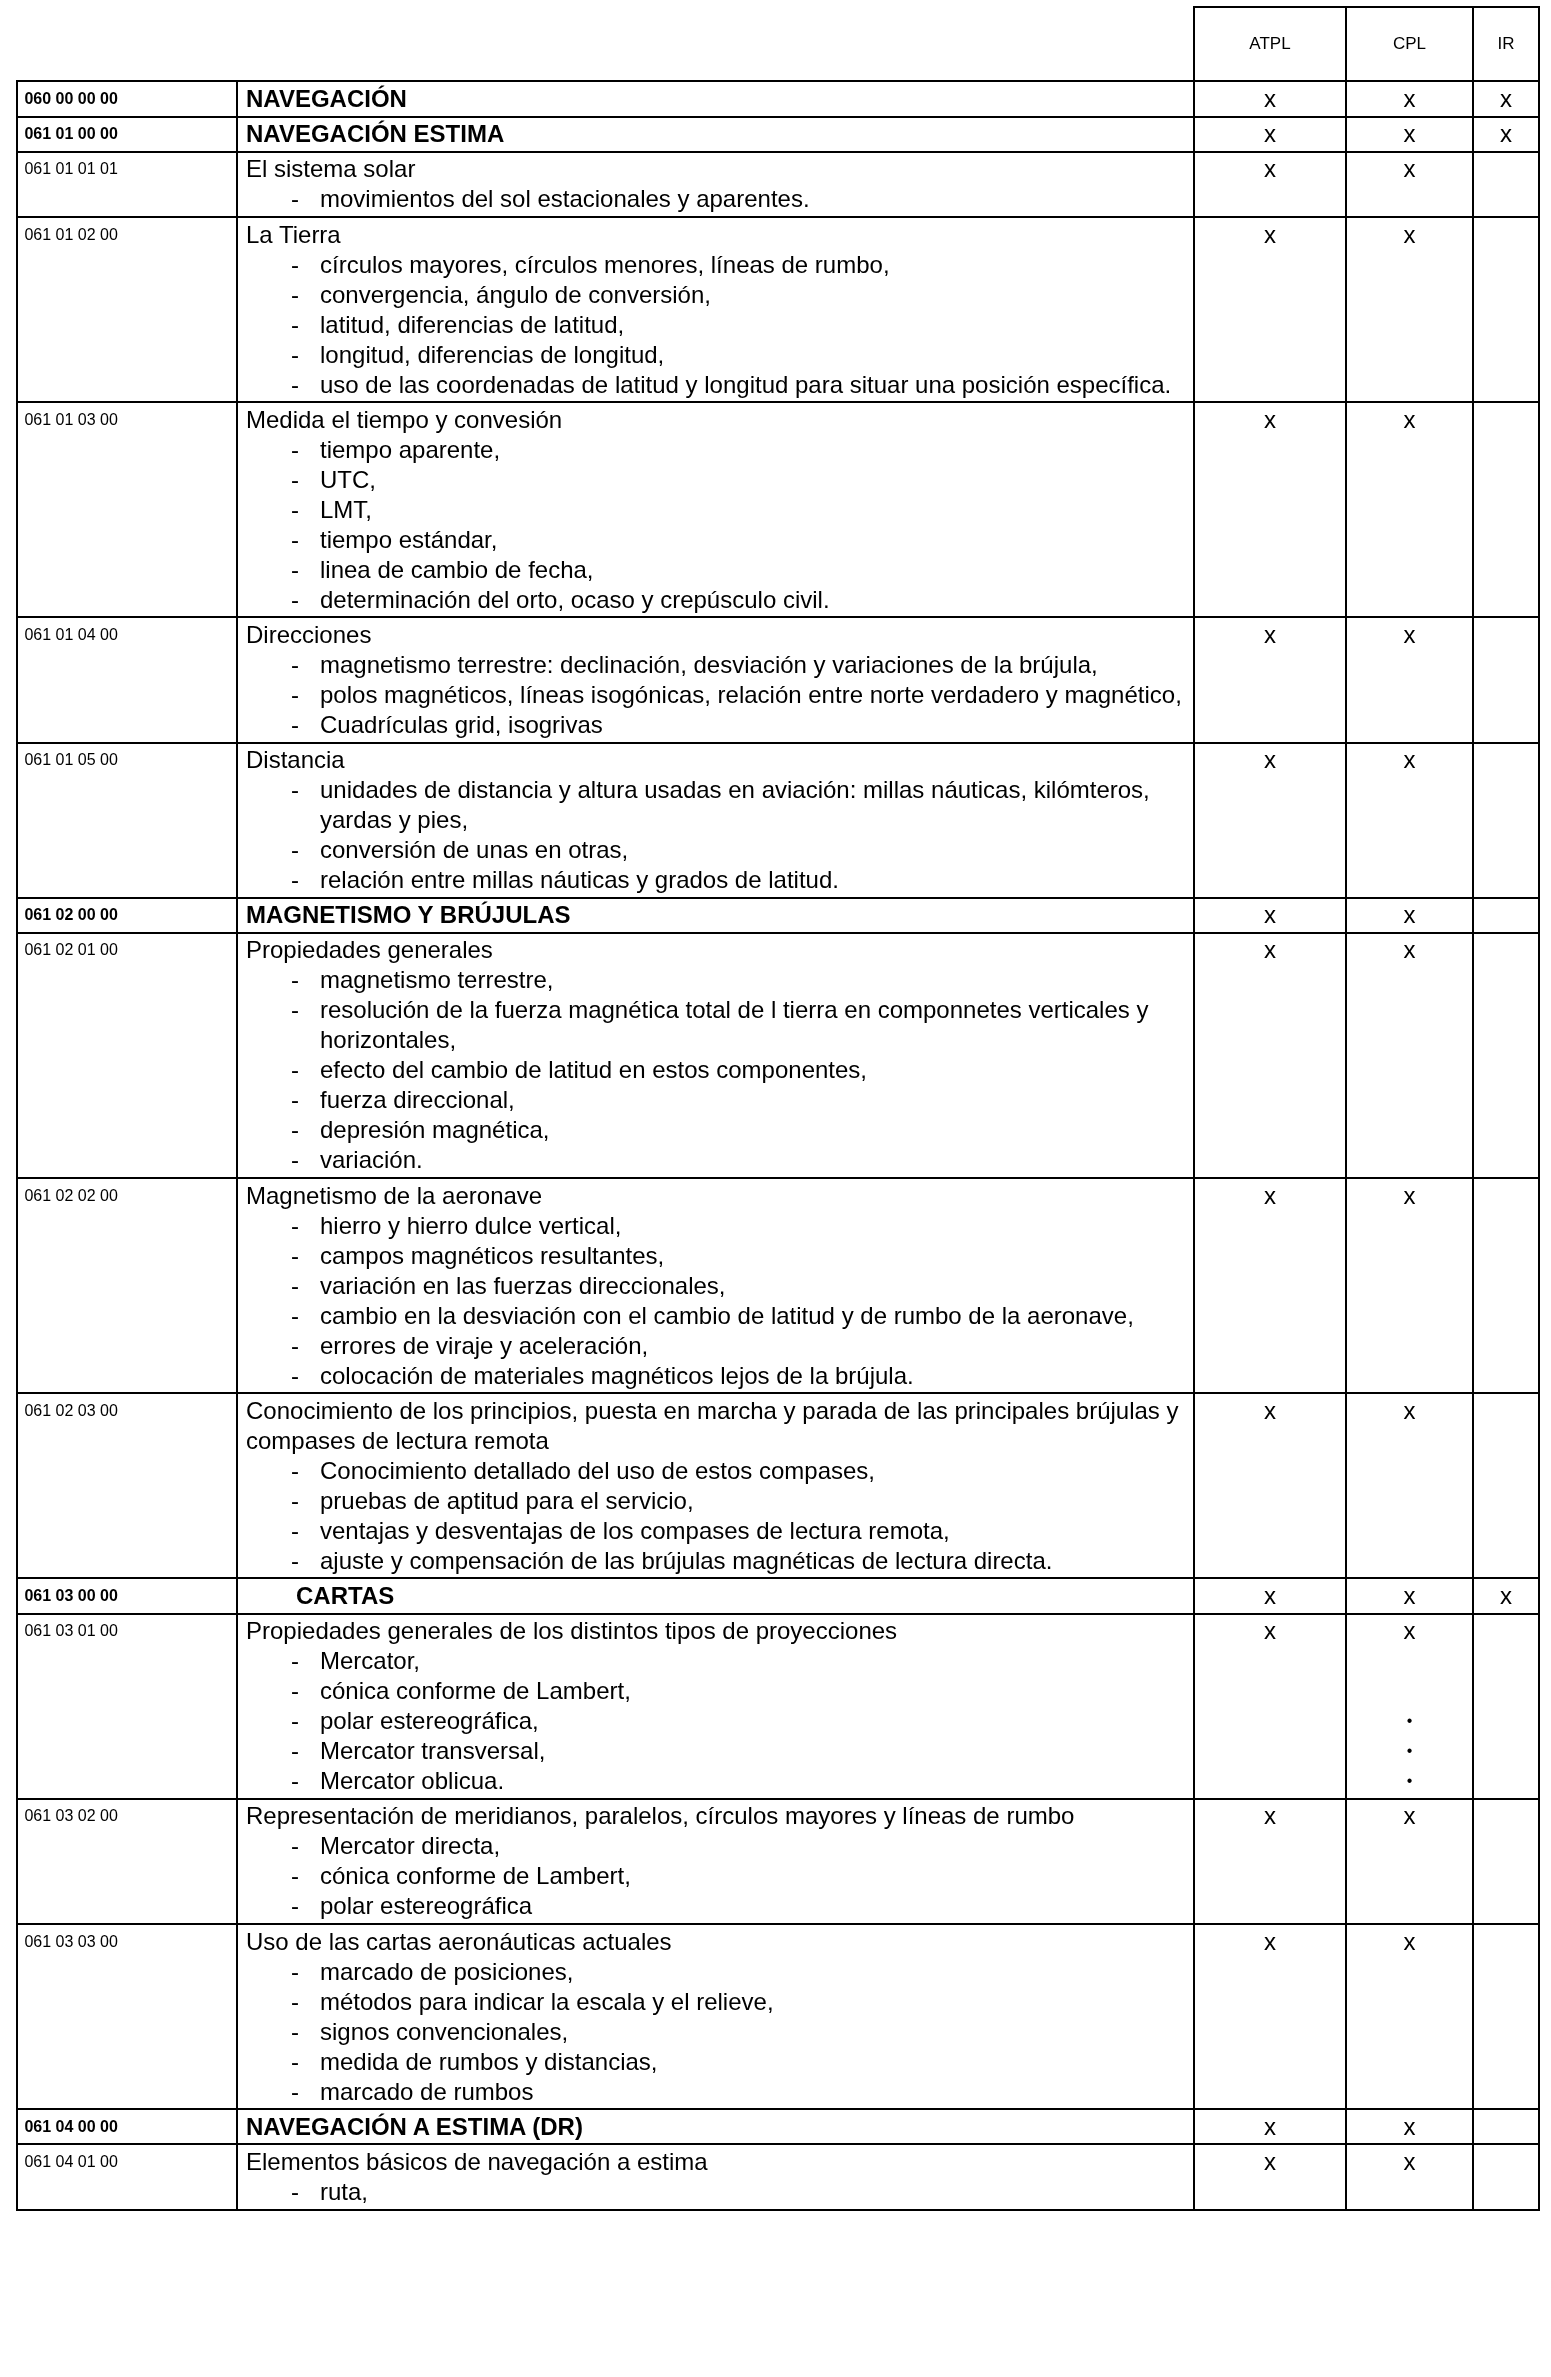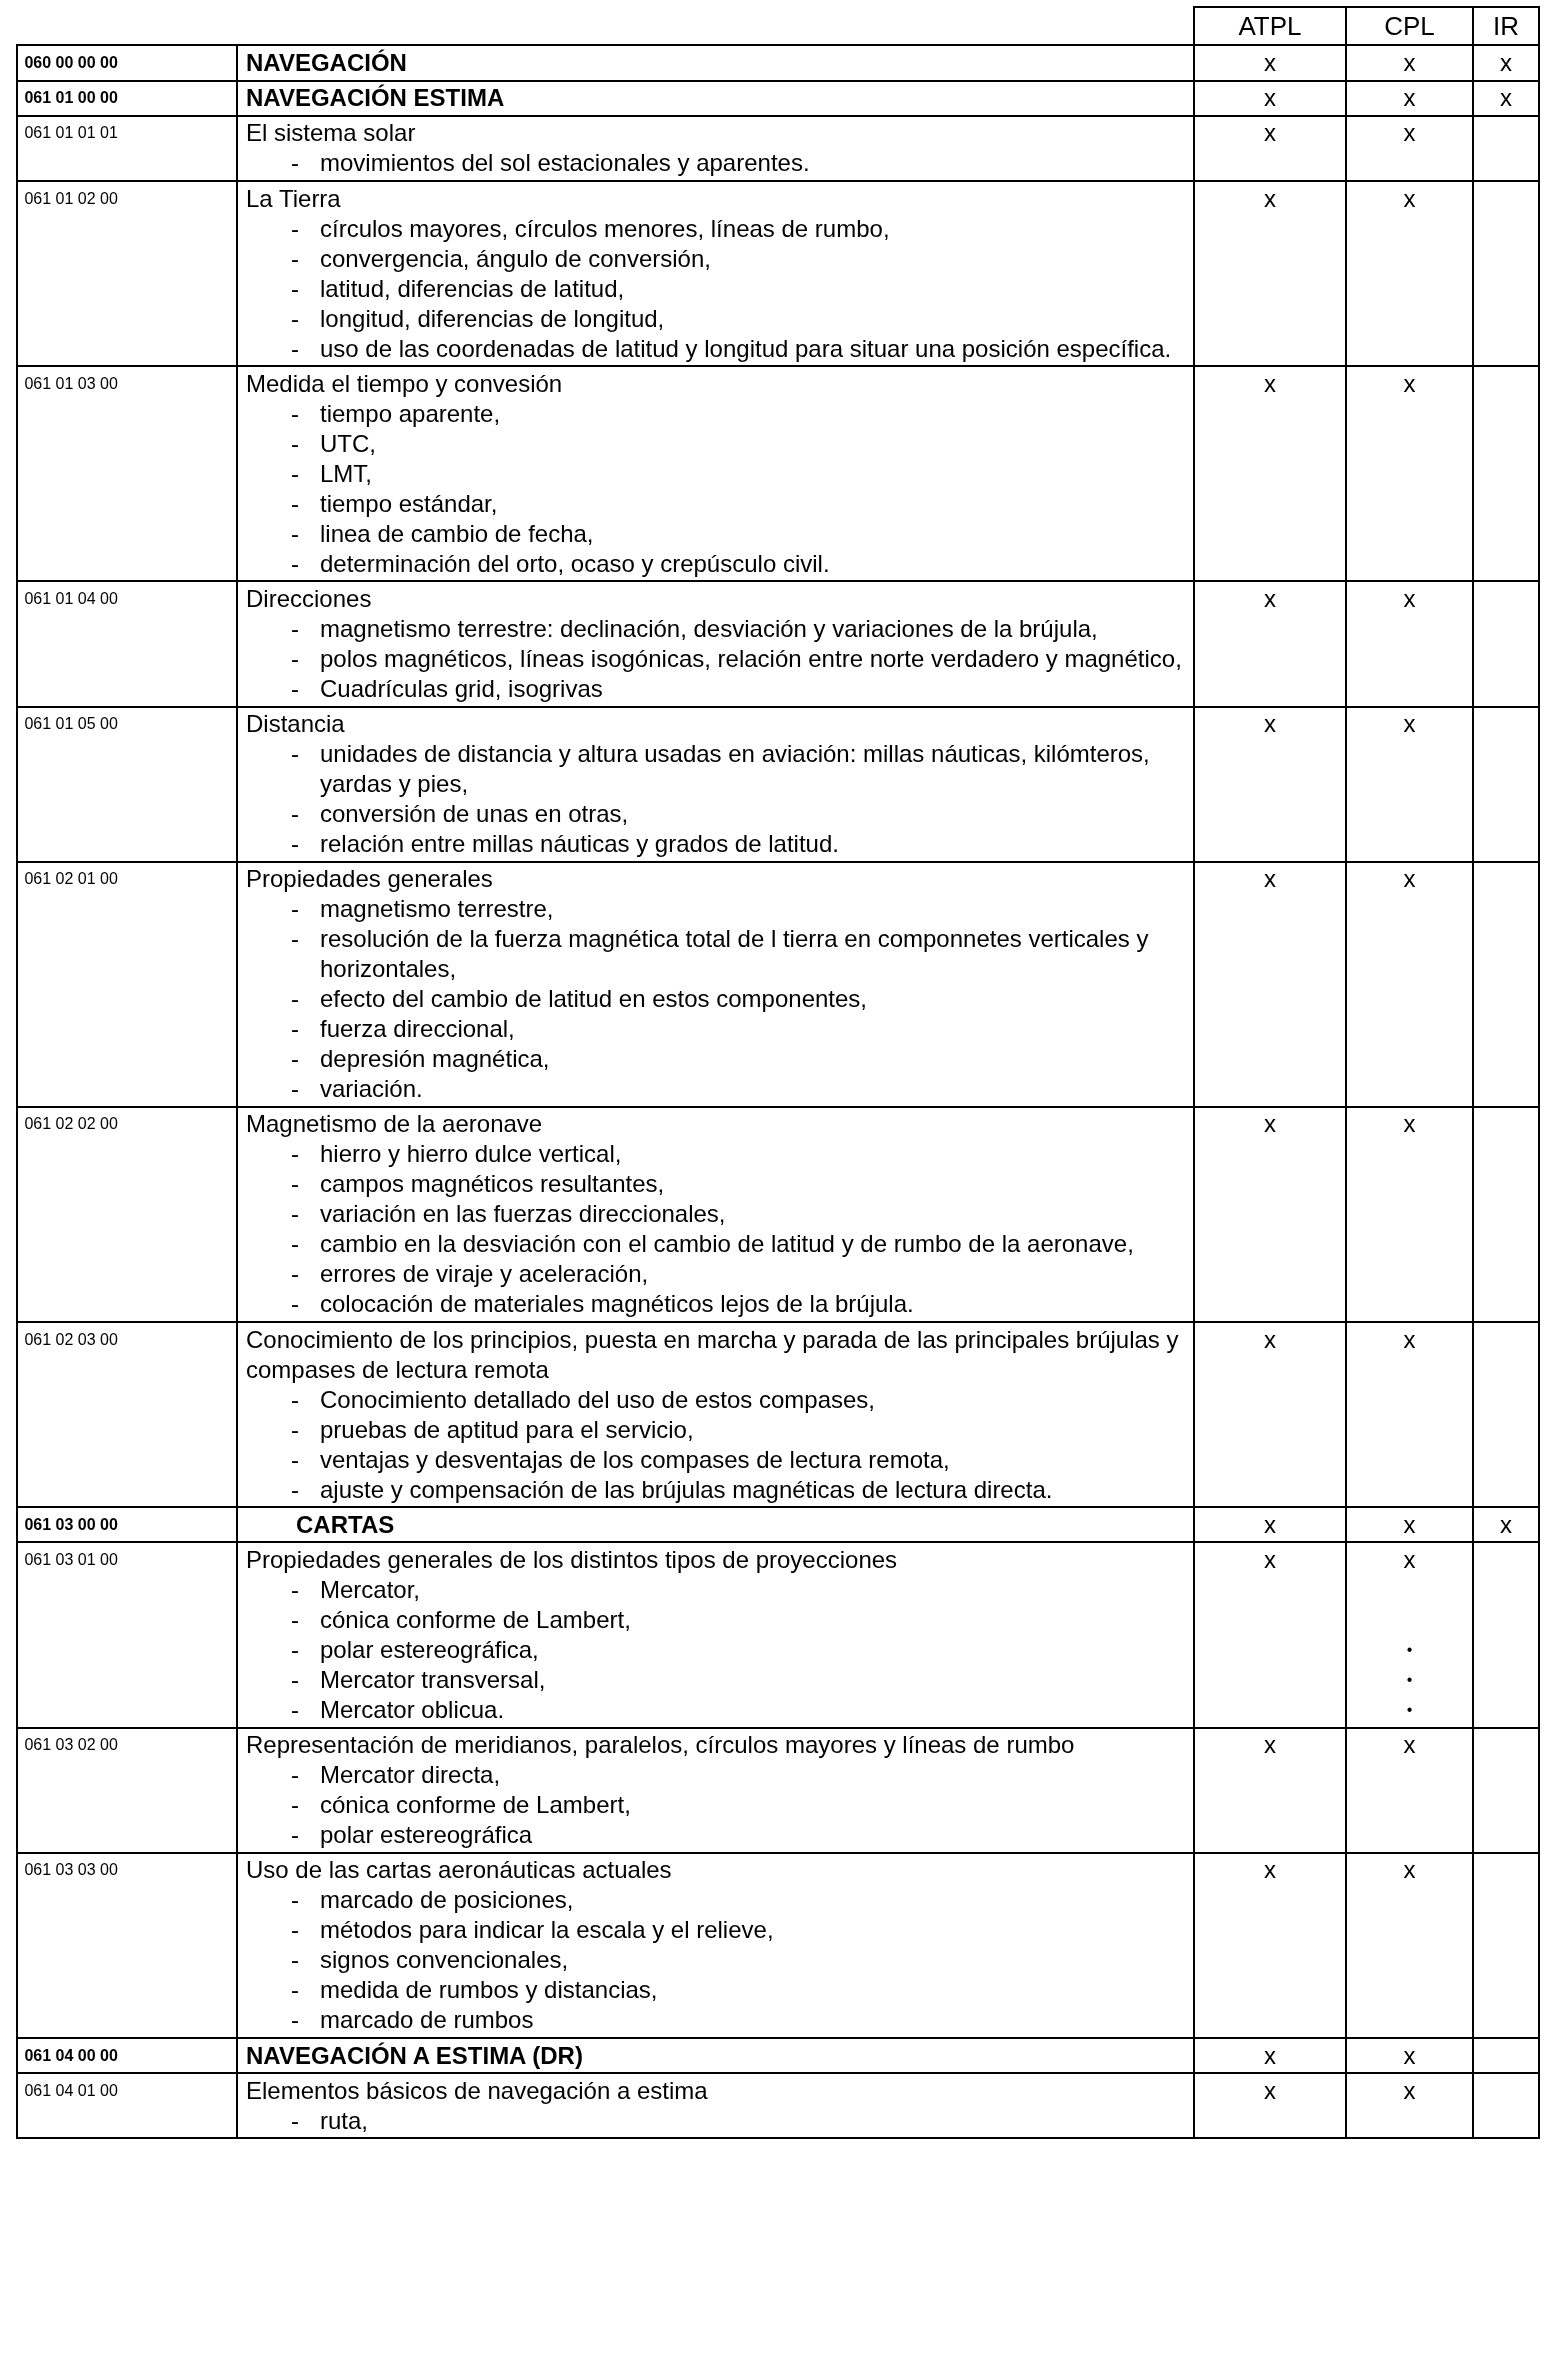--- a/index.html
+++ b/index.html
@@ -27,23 +27,23 @@
     vertical-align: top;
     padding: 0;
   }
   
   td.blank {
     border: none;
   }
   td.head-cell {
     border: 2.4px solid #000;
     text-align: center;
-    font-size: 26px;
+    font-size: 17px;
     line-height: 30px;
-    padding: 3px 0;
+    padding: 21px 0;
   }
   
   tbody td {
     border: 2.4px solid #000;
   }
   .code-cell {
     font-size: 16px;
     line-height: 30px;
     padding: 1.6px 3.2px 1.6px 6.4px;
     white-space: nowrap;
@@ -210,20 +210,33 @@
             <div class="item"><span class="dash">-</span>relación entre millas náuticas y grados de latitud.</div>
           </td>
           <td class="mark-cell">
             <div class="mark-line">x</div>
           </td>
           <td class="mark-cell">
             <div class="mark-line">x</div>
           </td>
           <td class="mark-cell"></td>
         </tr>
+        <tr class="bold-row">
+          <td class="code-cell">061 02 00 00</td>
+          <td class="desc-cell">
+            <div class="title">MAGNETISMO Y BRÚJULAS</div>
+          </td>
+          <td class="mark-cell">
+            <div class="mark-line">x</div>
+          </td>
+          <td class="mark-cell">
+            <div class="mark-line">x</div>
+          </td>
+          <td class="mark-cell"></td>
+        </tr>
         <tr>
           <td class="code-cell">061 02 01 00</td>
           <td class="desc-cell">
             <div class="title">Propiedades generales</div>
             <div class="item"><span class="dash">-</span>magnetismo terrestre,</div>
             <div class="item"><span class="dash">-</span>resolución de la fuerza magnética total de l tierra en componnetes verticales y horizontales,</div>
             <div class="item"><span class="dash">-</span>efecto del cambio de latitud en estos componentes,</div>
             <div class="item"><span class="dash">-</span>fuerza direccional,</div>
             <div class="item"><span class="dash">-</span>depresión magnética,</div>
             <div class="item"><span class="dash">-</span>variación.</div>

